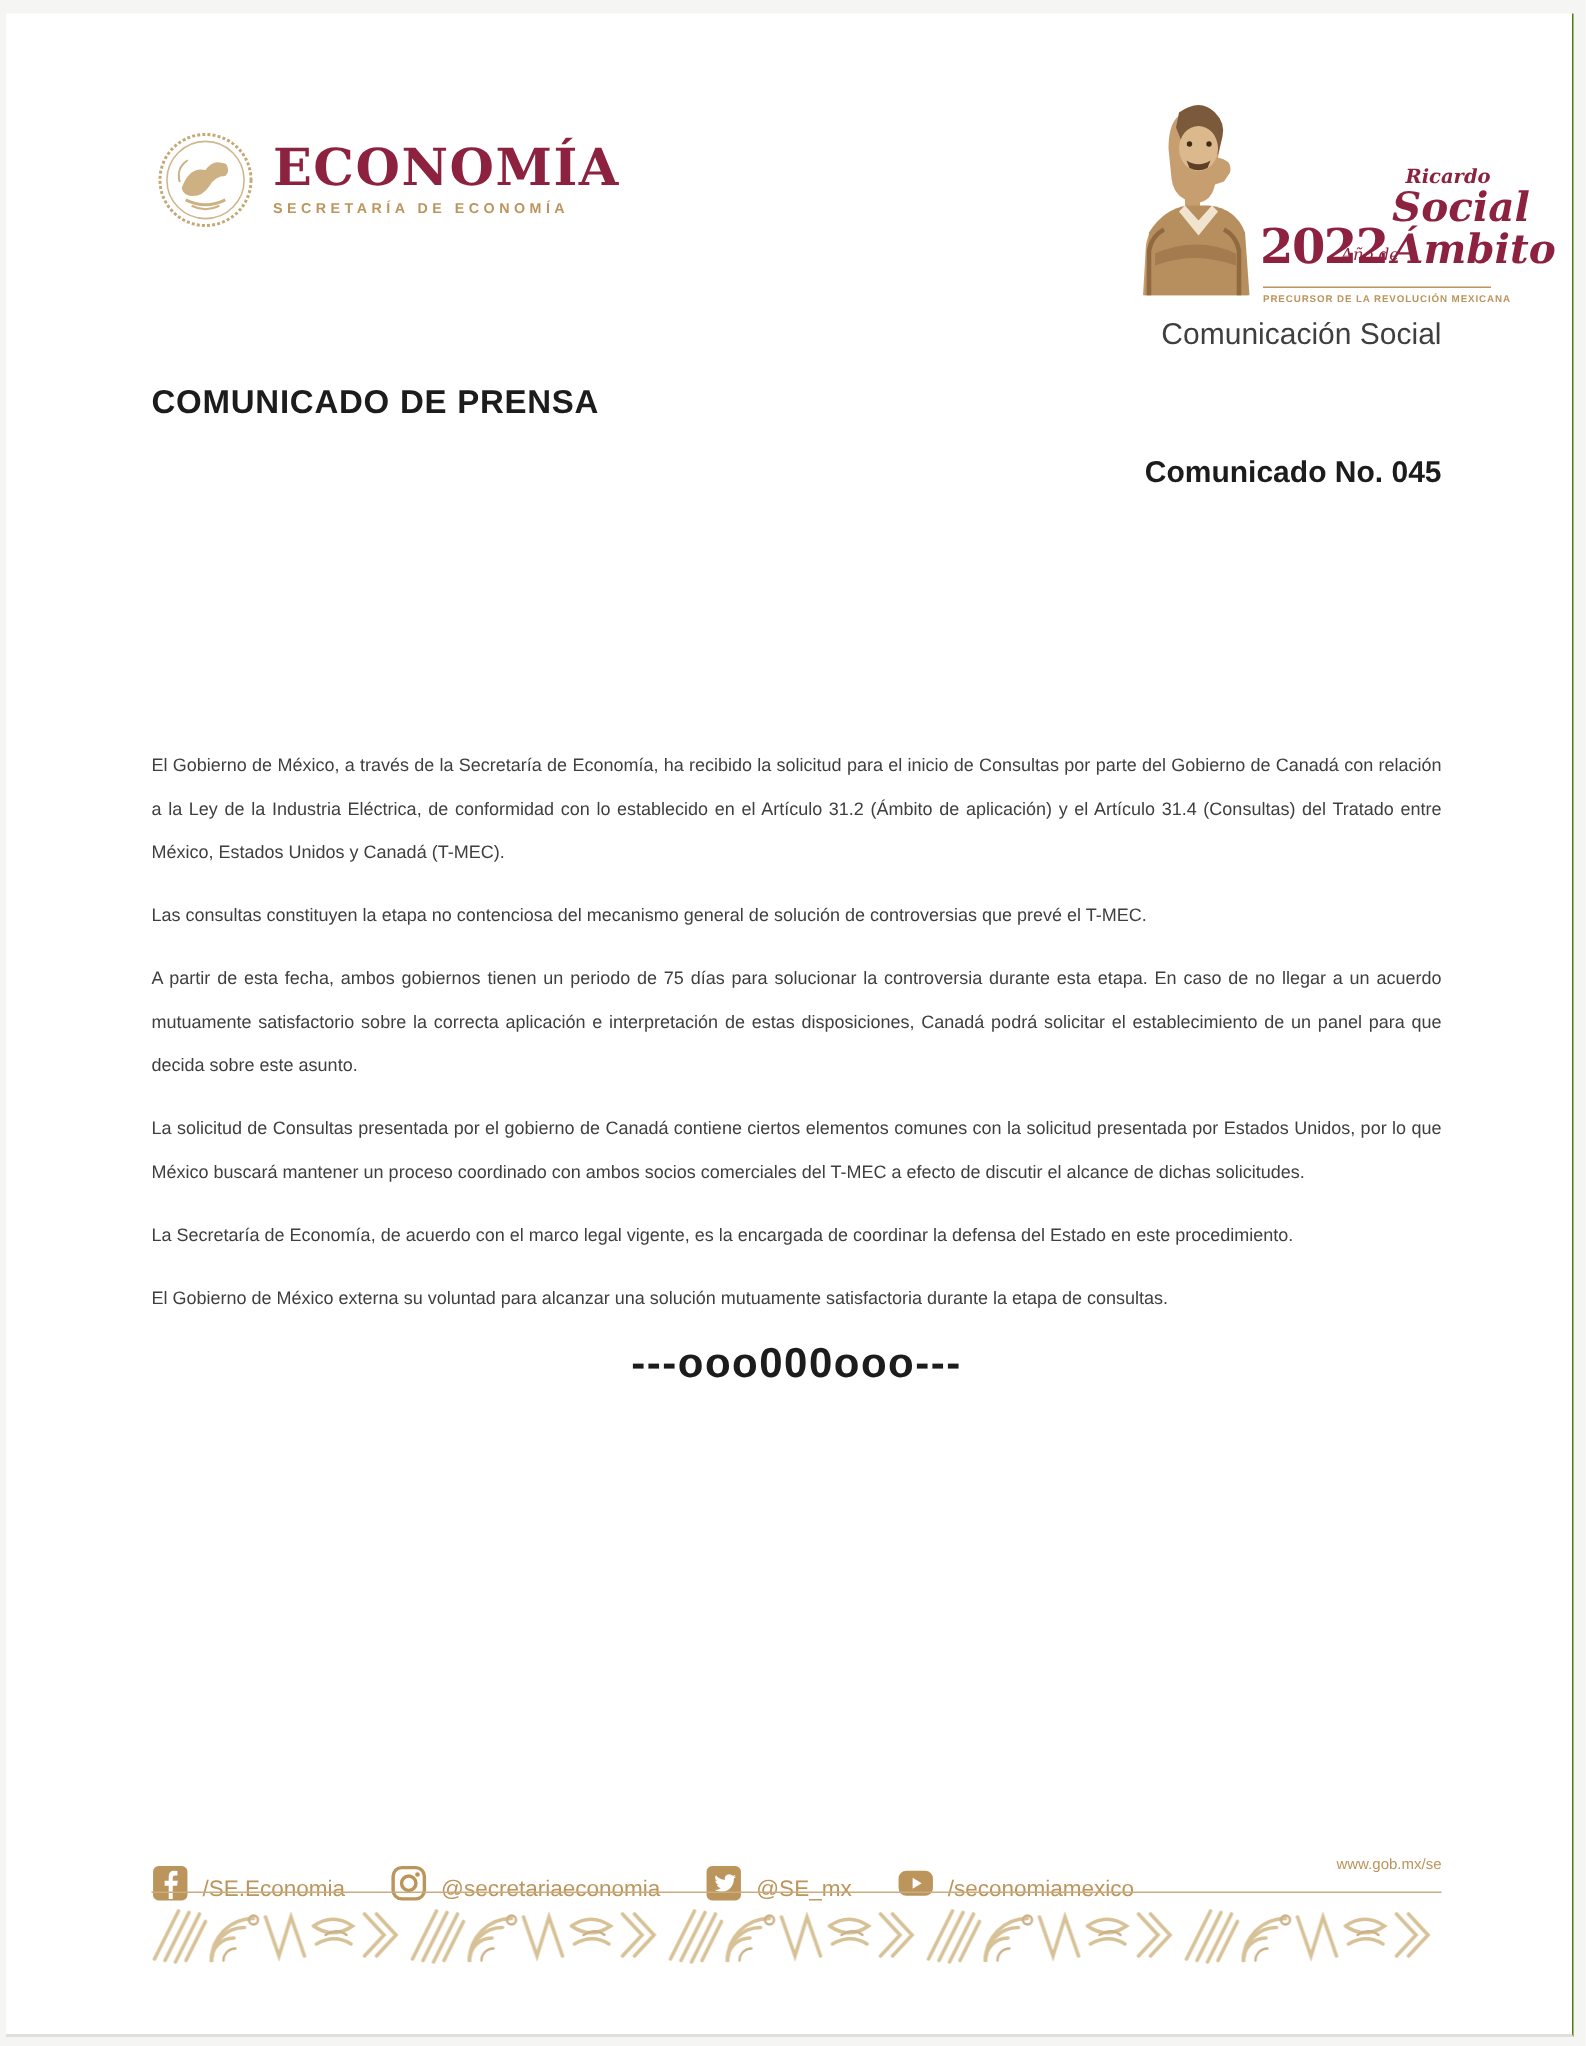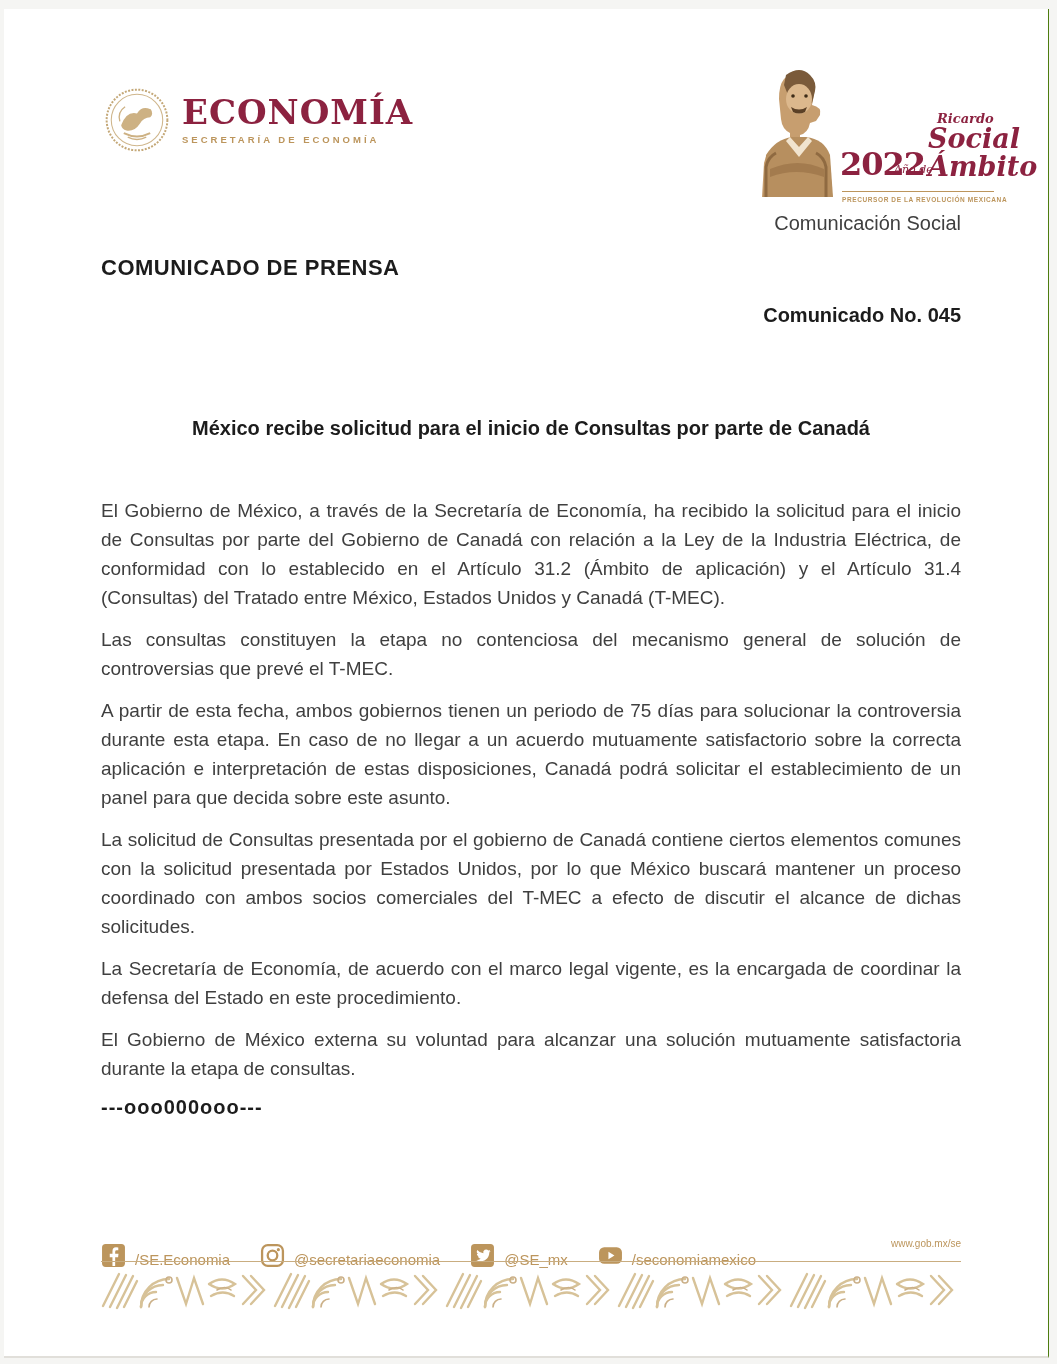--- a/index.html
+++ b/index.html
@@ -99,26 +99,26 @@
   .title{
     position:absolute;left:57px;top:408px;width:940px;margin:0;
     text-align:center;font-size:20px;font-weight:bold;color:#1c1c1c;
   }
   
   .body-copy{
     position:absolute;left:97px;top:487px;width:860px;
   }
   .body-copy p{
     margin:0 0 13px 0;
-    font-size:19px;line-height:29px;color:#3f3f3f;
+    font-size:12px;line-height:29px;color:#3f3f3f;
     text-align:justify;
   }
   .separator{
     margin-top:12px;
-    font-size:20px;font-weight:bold;
+    text-align:center;font-size:28px;font-weight:bold;
     letter-spacing:1px;color:#1c1c1c;
   }
   
   .social-row{
     position:absolute;left:97px;top:1210px;width:860px;
     display:flex;align-items:center;
   }
   .social-item{display:flex;align-items:flex-end;margin-right:30px;cursor:pointer;margin-top:24px;}
   .social-item .s-icon{width:25px;height:25px;margin-right:9px;flex:0 0 auto;}
   .social-handle{font-size:15px;color:#bc955c;white-space:nowrap;}
@@ -171,21 +171,20 @@
         <span class="magon-anode">Año de</span>
         <span class="magon-magon">Ámbito</span>
         <span class="magon-rule"></span>
         <span class="magon-tagline">PRECURSOR DE LA REVOLUCIÓN MEXICANA</span>
       </div>
     </div>
 
     <div class="office">Comunicación Social</div>
     <div class="kicker">COMUNICADO DE PRENSA</div>
     <div class="comm-no">Comunicado No. 045</div>
-    <h1 class="title">México recibe solicitud para el inicio de Consultas por parte de Canadá</h1>
 
     <div class="body-copy">
       <p>El Gobierno de México, a través de la Secretaría de Economía, ha recibido la solicitud para el inicio de Consultas por parte del Gobierno de Canadá con relación a la Ley de la Industria Eléctrica, de conformidad con lo establecido en el Artículo 31.2 (Ámbito de aplicación) y el Artículo 31.4 (Consultas) del Tratado entre México, Estados Unidos y Canadá (T-MEC).</p>
       <p>Las consultas constituyen la etapa no contenciosa del mecanismo general de solución de controversias que prevé el T-MEC.</p>
       <p>A partir de esta fecha, ambos gobiernos tienen un periodo de 75 días para solucionar la controversia durante esta etapa. En caso de no llegar a un acuerdo mutuamente satisfactorio sobre la correcta aplicación e interpretación de estas disposiciones, Canadá podrá solicitar el establecimiento de un panel para que decida sobre este asunto.</p>
       <p>La solicitud de Consultas presentada por el gobierno de Canadá contiene ciertos elementos comunes con la solicitud presentada por Estados Unidos, por lo que México buscará mantener un proceso coordinado con ambos socios comerciales del T-MEC a efecto de discutir el alcance de dichas solicitudes.</p>
       <p>La Secretaría de Economía, de acuerdo con el marco legal vigente, es la encargada de coordinar la defensa del Estado en este procedimiento.</p>
       <p>El Gobierno de México externa su voluntad para alcanzar una solución mutuamente satisfactoria durante la etapa de consultas.</p>
       <div class="separator">---ooo000ooo---</div>
     </div>

